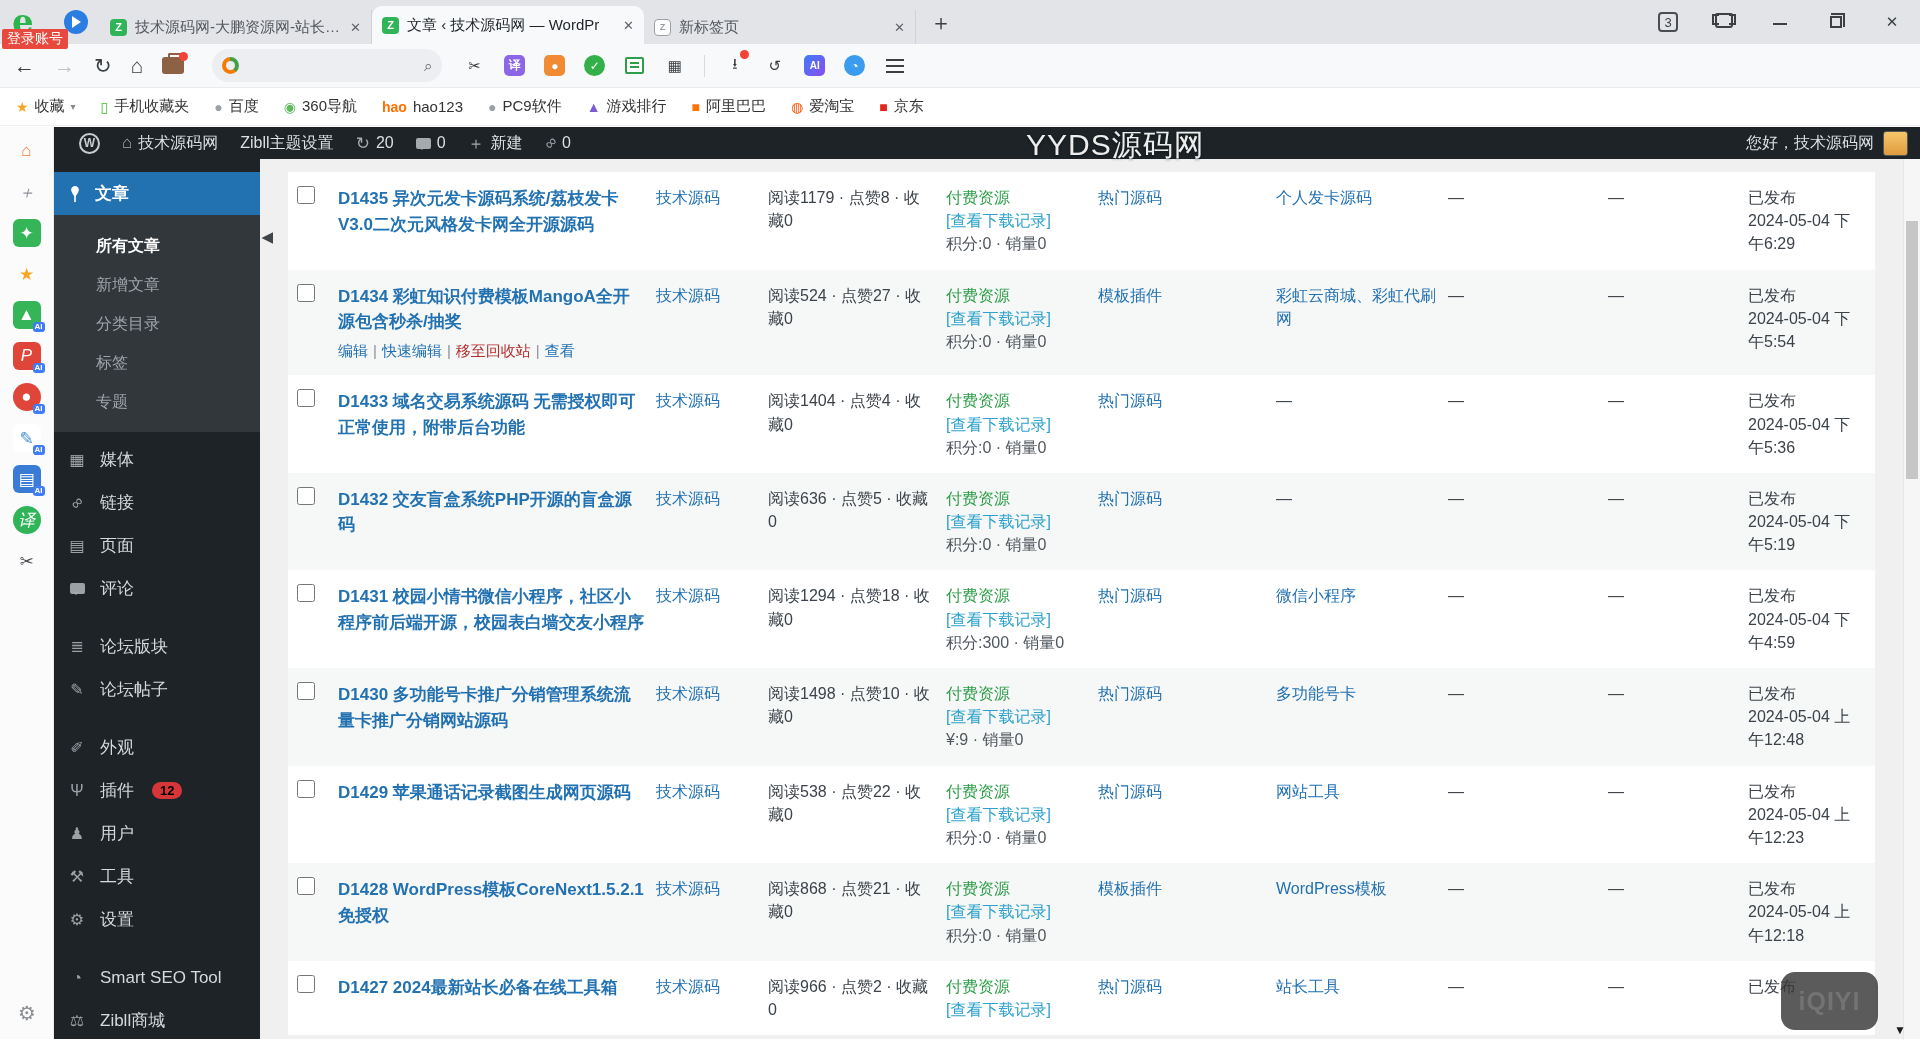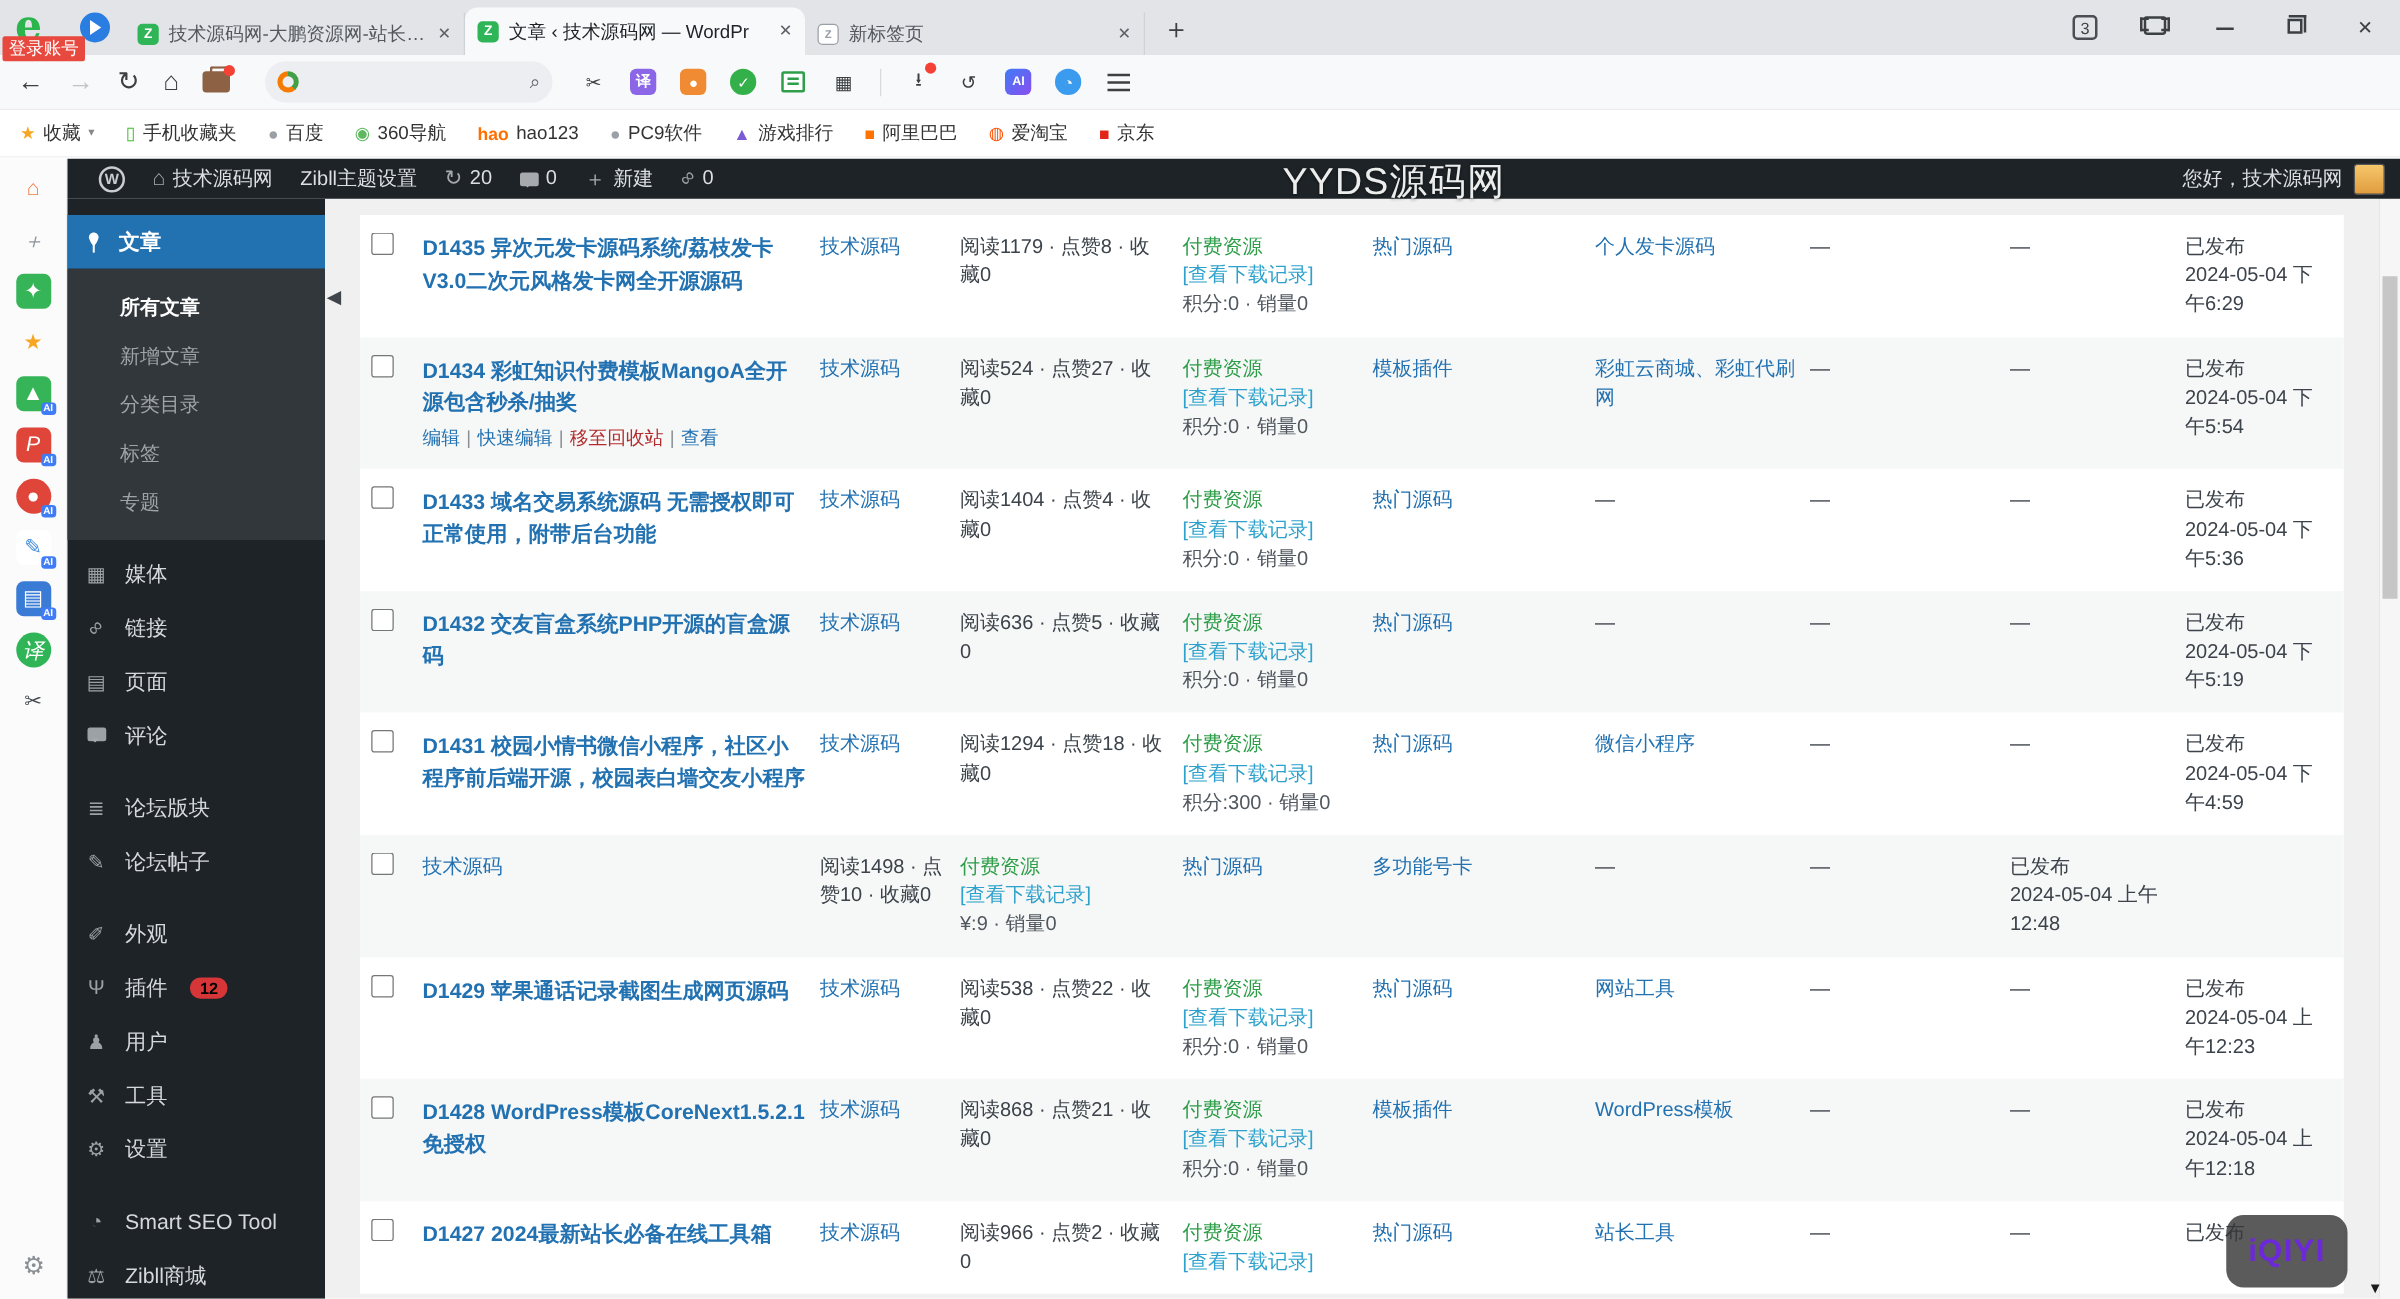--- a/index.html
+++ b/index.html
@@ -138,21 +138,21 @@
   .c-paid .pl{display:block;color:var(--records-teal);}
   .c-paid .pi{display:block;color:#50575e;}
   .c-tags a.plain{color:#3c434a;}
   .c-date .st{display:block;}
   .c-date{color:#50575e;}
 
   
   .scrollbar{position:absolute;right:0;top:127px;bottom:0;width:17px;background:#f6f6f6;border-left:1px solid #e6e6e6;}
   .thumb{position:absolute;left:2px;right:2px;top:94px;height:258px;background:#c6c6c6;}
   .iqiyi{position:absolute;right:42px;bottom:9px;width:97px;height:58px;background:rgba(55,55,55,.82);
-         border-radius:14px;color:#6d28d9;font-size:25px;font-weight:bold;display:flex;align-items:center;
+         border-radius:14px;color:#737373;font-size:25px;font-weight:bold;display:flex;align-items:center;
          justify-content:center;letter-spacing:1px;}
   .corner-caret{position:absolute;right:14px;bottom:2px;color:#1a1a1a;font-size:12px;}
 </style>
 </head>
 <body>
 
 <div class="screen">
 
   <div class="tabbar">
     <div class="blogo">e</div>
@@ -564,20 +564,24 @@
                 <span class="pi">积分:300 · 销量0</span>
               </span>
               <span class="c-cat"><a>热门源码</a></span>
               <span class="c-tags"><a>微信小程序</a></span>
               <span class="c-dash">—</span>
               <span class="c-dash">—</span>
               <span class="c-date"><span class="st">已发布</span><span>2024-05-04 下午4:59</span></span>
             </div>
               <div class="row">
               <span class="c-cb"><input type="checkbox" style=""></span>
+              <span class="c-title">
+                <a class="title">D1430 多功能号卡推广分销管理系统流量卡推广分销网站源码</a>
+
+              </span>
               <span class="c-author"><a>技术源码</a></span>
               <span class="c-stats">阅读1498 · 点赞10 · 收藏0</span>
               <span class="c-paid">
                 <b>付费资源</b>
                 <a class="pl">[查看下载记录]</a>
                 <span class="pi">¥:9 · 销量0</span>
               </span>
               <span class="c-cat"><a>热门源码</a></span>
               <span class="c-tags"><a>多功能号卡</a></span>
               <span class="c-dash">—</span>

